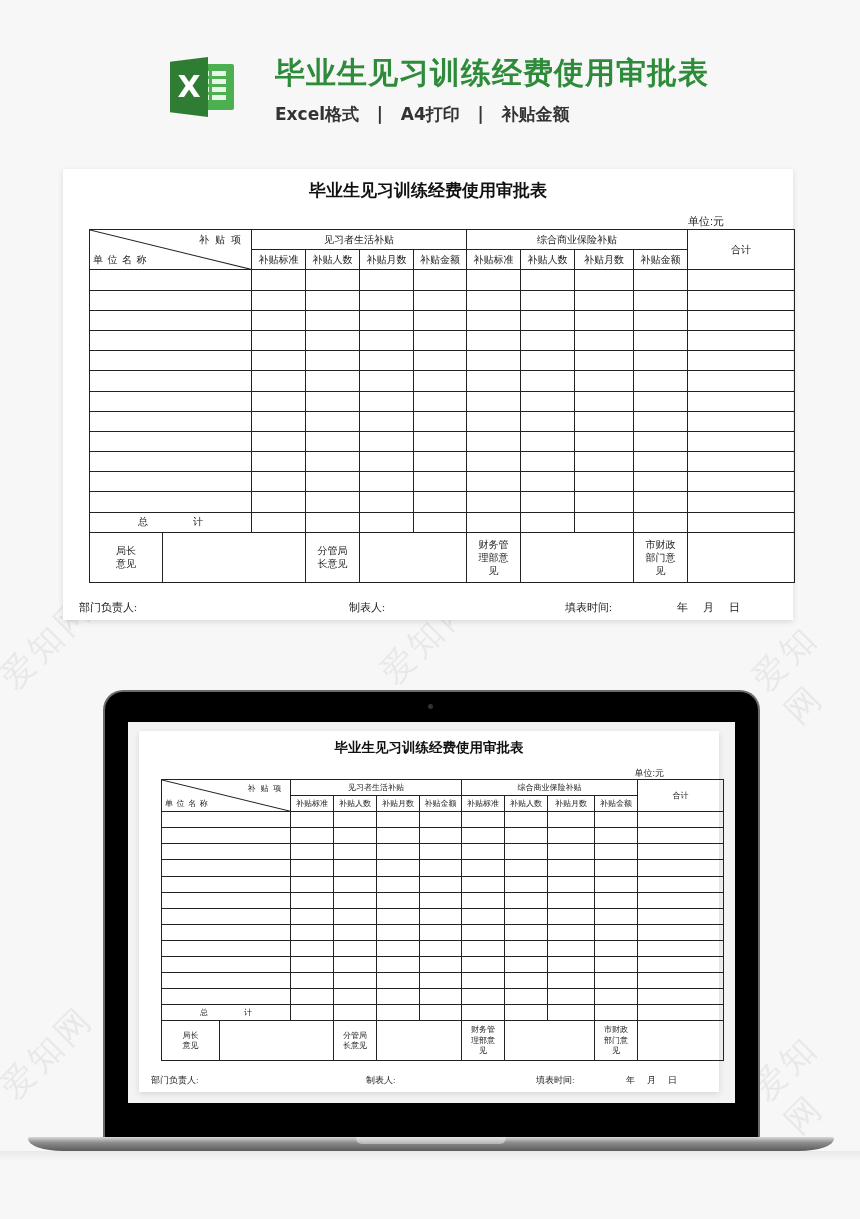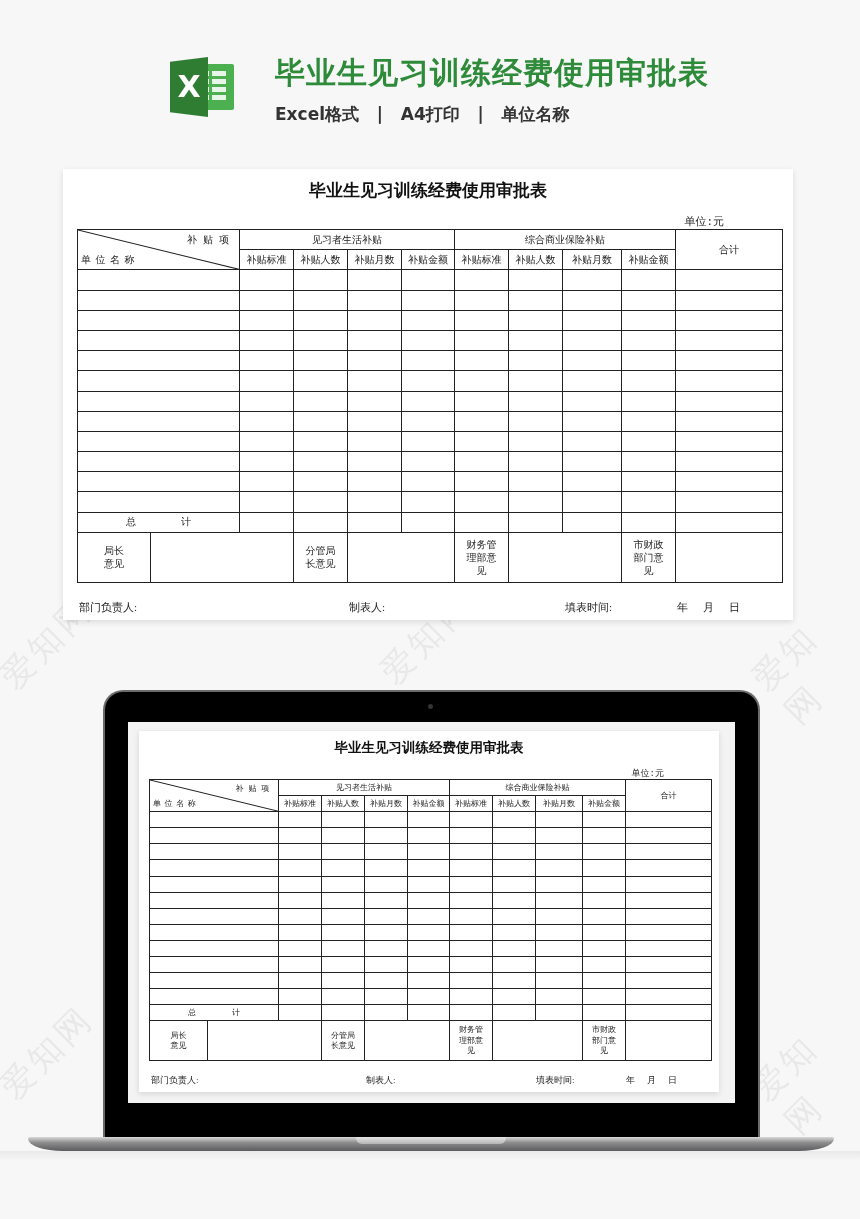--- a/index.html
+++ b/index.html
@@ -15,22 +15,22 @@
   .excel-logo .cover { position: absolute; left: 0; top: 0; width: 38px; height: 60px; background: #2e7d32;
      clip-path: polygon(0 8%, 100% 0, 100% 100%, 0 92%); }
   .excel-logo .x { position: absolute; left: 6px; top: 12px; width: 26px; font: bold 30px "DejaVu Sans", sans-serif; color: #fff; text-align: center; }
 
   .hero-title { position: absolute; left: 275px; top: 53px; font: bold 30px "DejaVu Sans", sans-serif; color: #2e8b3a; letter-spacing: 1px; }
   .hero-sub { position: absolute; left: 275px; top: 103px; font: bold 17px "DejaVu Sans", sans-serif; color: #333; white-space: pre; }
 
   
   .paper { position: absolute; background: #fff; box-shadow: 0 2px 6px rgba(0,0,0,0.12); }
   .form-title { position: absolute; left: 0; right: 0; text-align: center; font-family: "DejaVu Sans", sans-serif; font-weight: bold; color: #111; }
-  .unit { position: absolute; font-family: Liberation Mono, monospace; color: #222; }
-  .ftab { position: absolute; border-collapse: collapse; table-layout: fixed; font-family: "DejaVu Serif", serif; color: #222; }
+  .unit { position: absolute; font-family: Liberation Sans, sans-serif; color: #222; }
+  .ftab { position: absolute; border-collapse: collapse; table-layout: fixed; font-family: "DejaVu Serif", serif; color: #222; margin-left: 12px; }
   .ftab td { border: 1px solid #222; text-align: center; vertical-align: middle; padding: 0; overflow: hidden; white-space: nowrap; }
   .ftab td.wrap { white-space: normal; line-height: 1.3; }
   .diag { position: relative; }
   .diag svg { position: absolute; left: 0; top: 0; width: 100%; height: 100%; }
   .diag .tr { position: absolute; right: 4px; top: 3px; letter-spacing: 0.6em; }
   .diag .bl { position: absolute; left: 3px; bottom: 2px; letter-spacing: 0.45em; }
   .footer-row { position: absolute; font-family: Liberation Serif, serif; color: #222; }
 
   
   .p1 { left: 63px; top: 169px; width: 730px; height: 451px; }
@@ -71,21 +71,21 @@
 <div class="wm" style="left:760px;top:1030px;">爱知网</div>
 
 <div class="excel-logo">
   <div class="sheet">
       <div class="grid"></div>
     </div>
   <div class="cover"></div>
   <div class="x">X</div>
 </div>
 <div class="hero-title">毕业生见习训练经费使用审批表</div>
-<div class="hero-sub">Excel格式   |   A4打印   |   单位名称</div>
+<div class="hero-sub">Excel格式   |   A4打印   |   补贴金额</div>
 
 <div class="paper p1">
   <div class="form-title">毕业生见习训练经费使用审批表</div>
   <div class="unit">单位:元</div>
   <table class="ftab">
     <colgroup>
       <col style="width:73px">
         <col style="width:89px">
       <col style="width:54px">
         <col style="width:54px">

